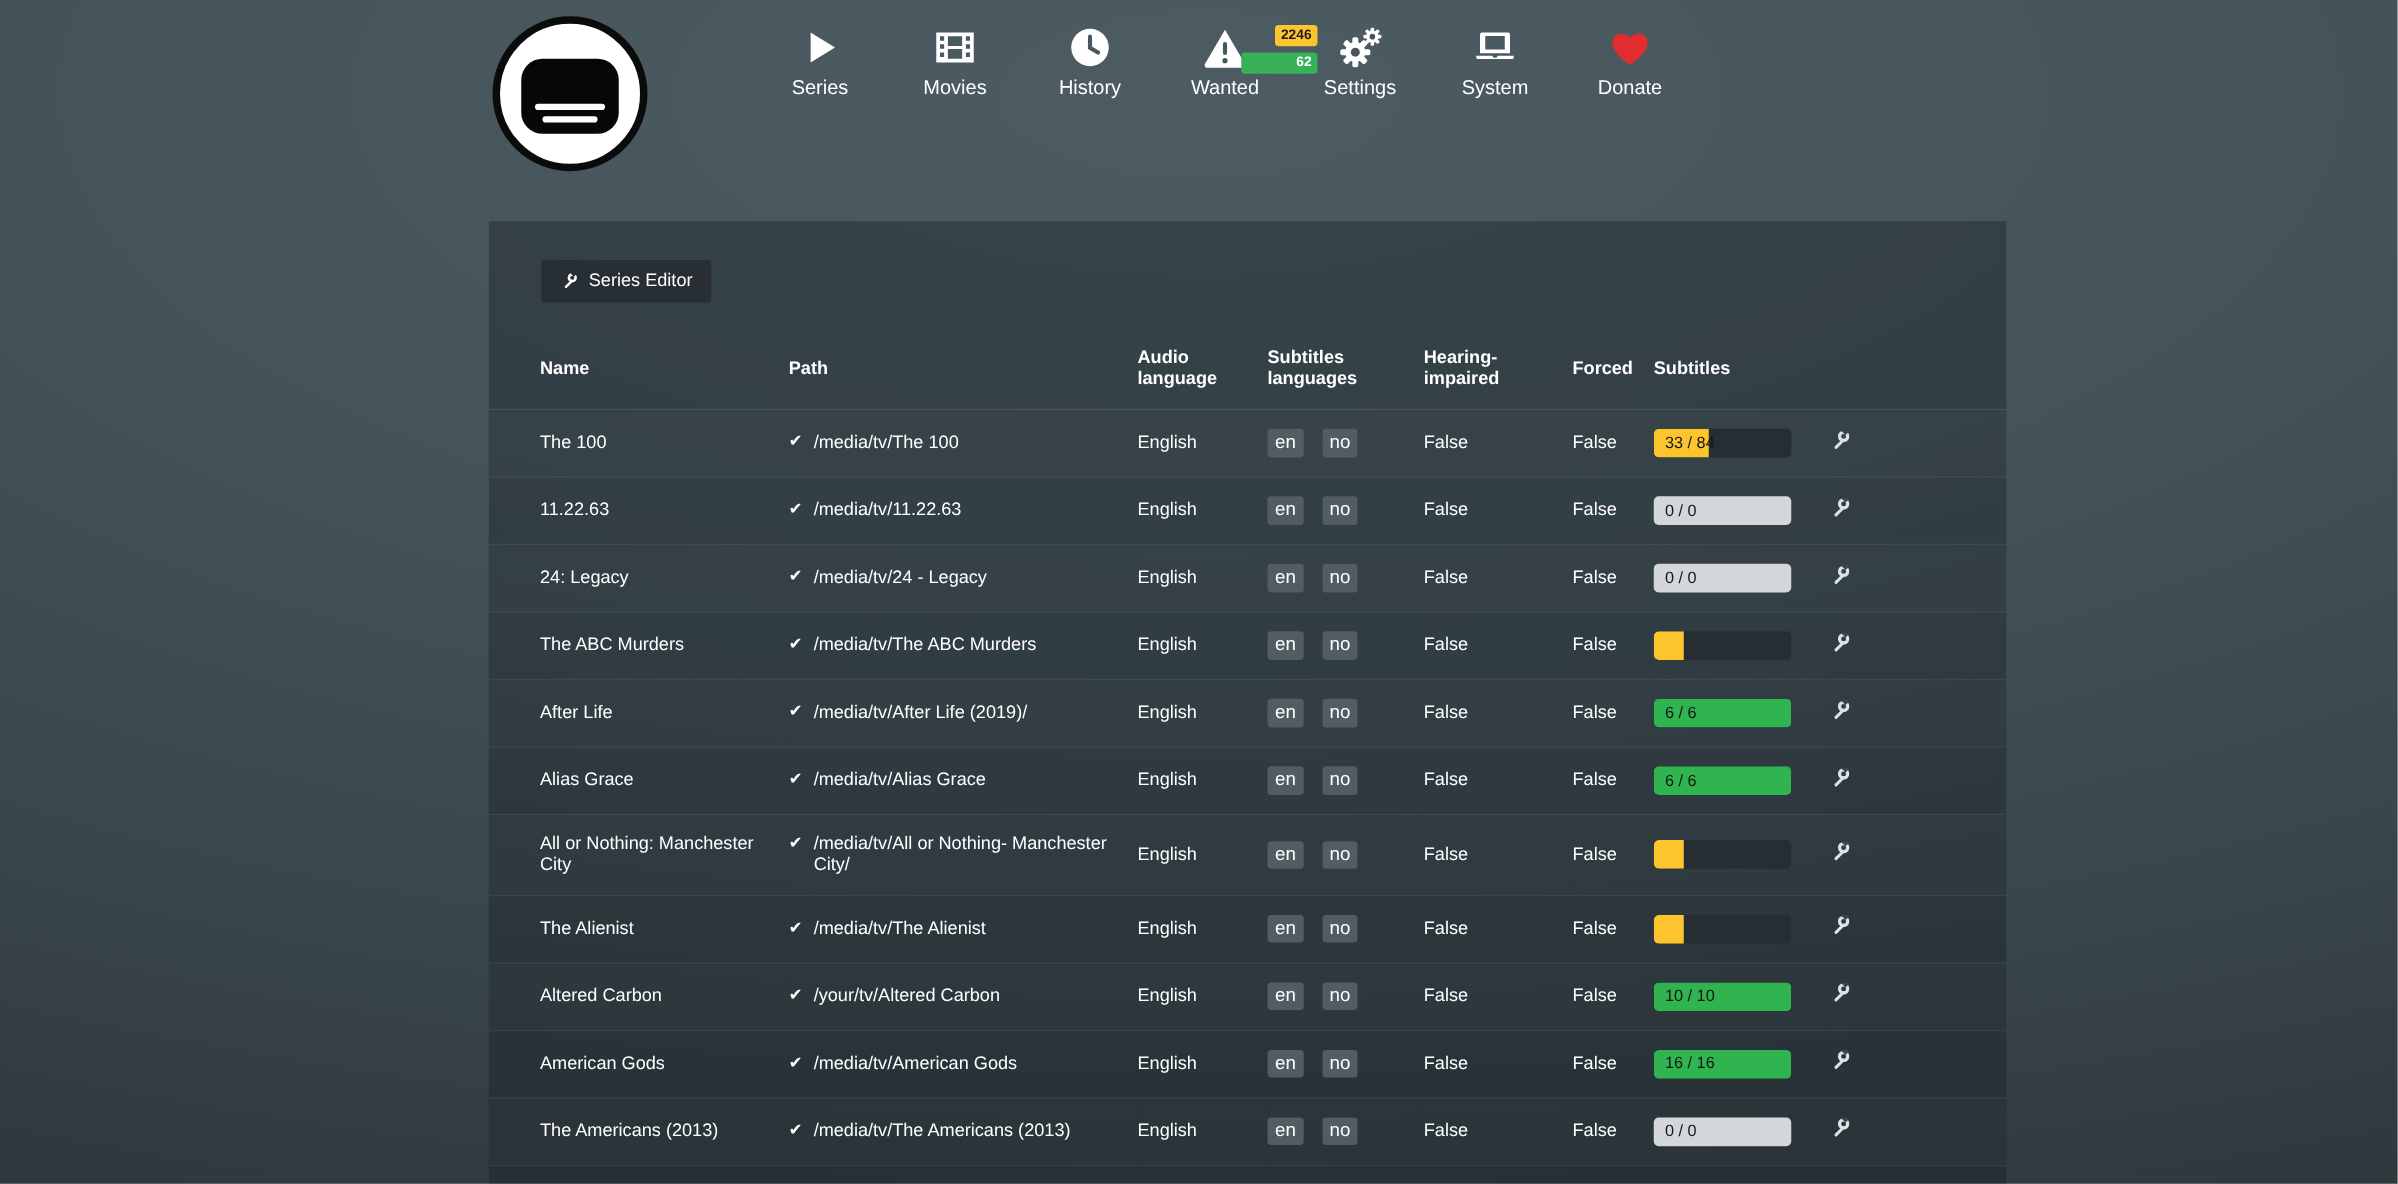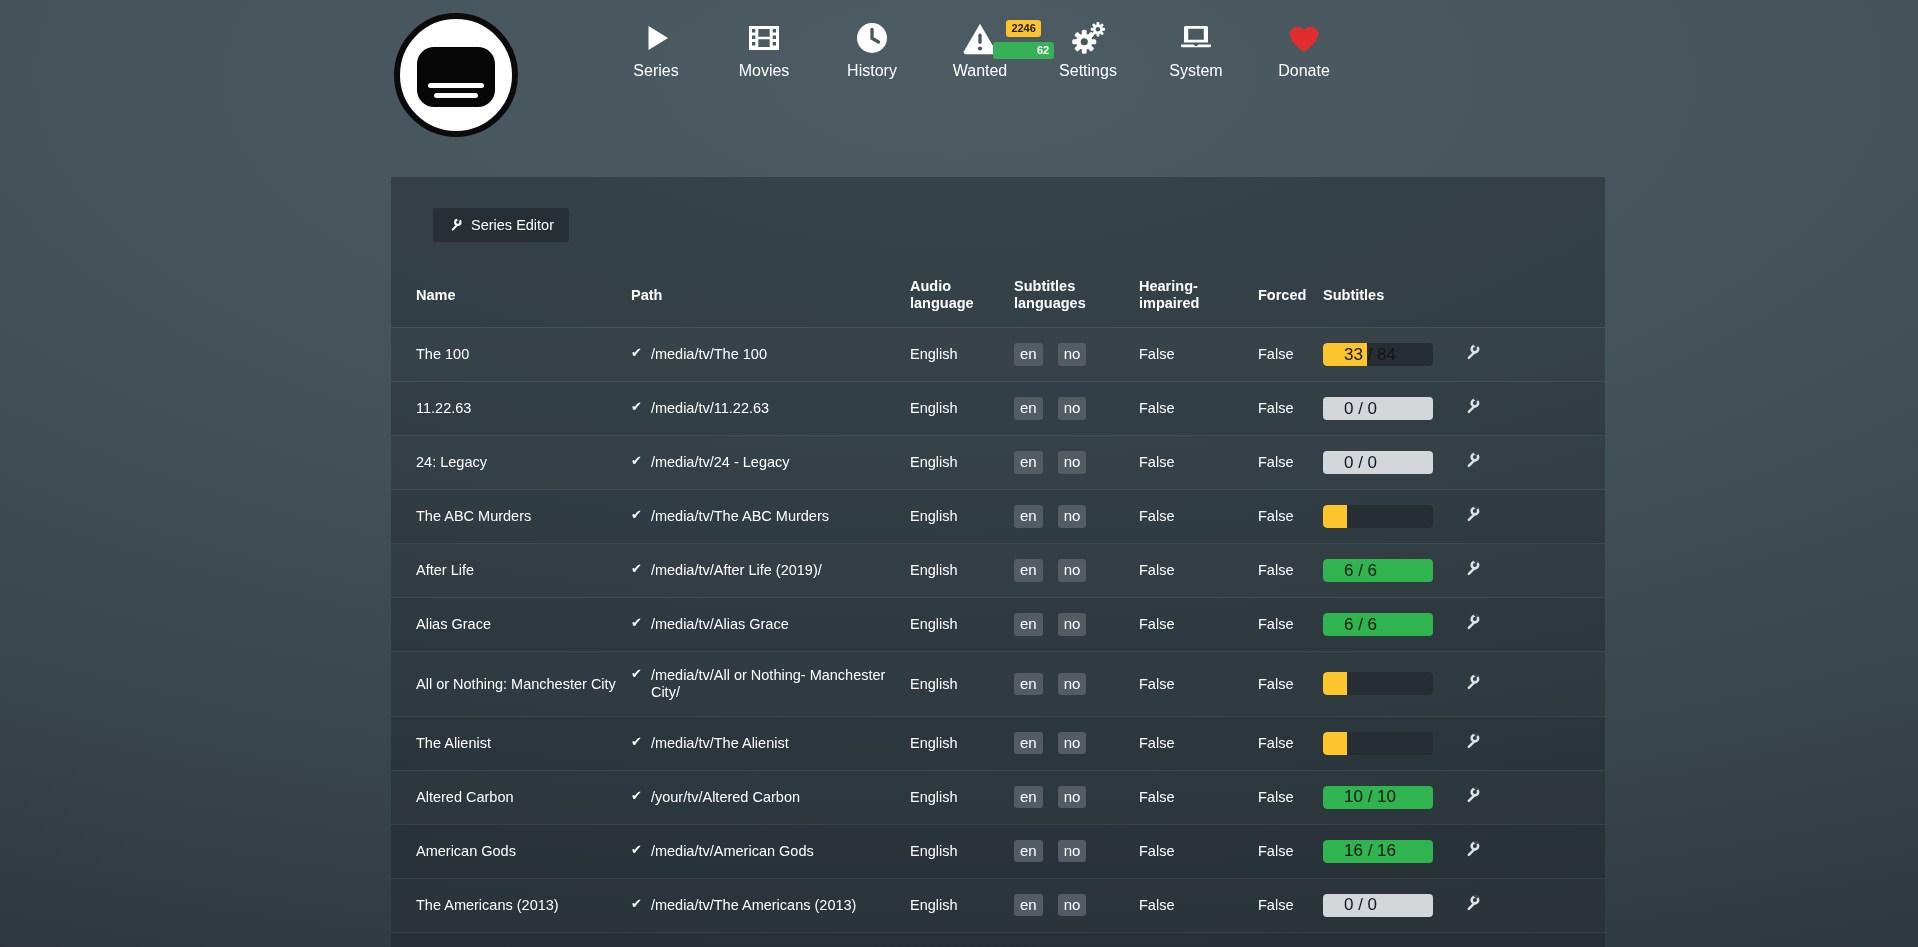--- a/index.html
+++ b/index.html
@@ -23,21 +23,21 @@
   }
   .logo-line { position:absolute; left:50%; transform:translateX(-50%); height:5px; background:#fff; border-radius:3px; }
   .logo-line.l1 { bottom:19px; width:56px; }
   .logo-line.l2 { bottom:9px; width:44px; }
 
   .main-nav { position:absolute; left:602px; top:16px; display:flex; }
   .nav-item { position:relative; width:108px; text-align:center; cursor:pointer; }
   .nav-icon { height:44px; display:flex; align-items:center; justify-content:center; }
   .nav-icon svg { width:36px; height:36px; }
   .nav-label { font-size:16px; color:#fff; margin-top:2px; }
-  .nav-badges { position:absolute; left:67px; top:4px; display:flex; flex-direction:column; align-items:center; gap:5px; z-index:2; }
+  .nav-badges { position:absolute; left:67px; top:4px; display:flex; flex-direction:column; align-items:flex-end; gap:5px; z-index:2; }
   .badge { font-size:11px; font-weight:bold; line-height:1; padding:3px 5px; border-radius:3px; color:#1d1d1d; }
   .badge.b-success { color:#fff; }
 
   .search-bar {
     position:absolute; left:741px; top:104px; width:426px; height:35px;
     background:#293338; border-radius:4px; display:flex; align-items:center;
     padding:0 11px; box-shadow: inset 0 1px 2px rgba(0,0,0,.35);
   }
   .search-bar svg { width:17px; height:17px; flex:none; margin-right:9px; }
   .search-input {
@@ -56,39 +56,39 @@
     display:inline-flex; align-items:center; gap:9px;
     background:#272f34; border:none; border-radius:3px; cursor:pointer;
     color:#fff; font-size:14.5px; font-family:"Liberation Sans", sans-serif;
   }
   .editor-btn svg { width:14px; height:14px; --notch:#272f34; }
 
   table { width:100%; border-collapse:collapse; table-layout:fixed; margin-top:6px; }
   th, td { text-align:left; vertical-align:middle; font-size:14.5px; color:#fff; }
   thead th { font-weight:bold; line-height:1.18; padding:30px 10px 15px 0; border-bottom:1px solid rgba(255,255,255,0.10); }
   tbody td { padding:15px 10px 15px 0; line-height:1.15; border-bottom:1px solid rgba(255,255,255,0.07); }
-  thead th:first-child, tbody td:first-child { padding-left:25px; }
+  thead th:first-child, tbody td:first-child { padding-left:41px; }
   tbody tr:nth-child(odd) { background:rgba(255,255,255,0.015); }
 
   .path-wrap { display:flex; align-items:flex-start; }
   .check { flex:none; margin-right:9px; font-size:13px; color:#fff; }
 
   .lang-badge {
     display:inline-block; background:#525c62; color:#fff; font-size:15px;
     padding:2px 6px; border-radius:3px; margin-right:15px; line-height:1.25;
   }
 
   .progress {
     position:relative; width:110px; height:23px; border-radius:4px;
     background:#272e33; overflow:hidden;
   }
   .progress .bar { height:100%; border-radius:4px 0 0 4px; }
   .progress .plabel {
-    position:absolute; left:21px; top:50%; transform:translateY(-50%);
-    font-size:17px; color:#151515; white-space:nowrap;
+    position:absolute; left:9px; top:50%; transform:translateY(-50%);
+    font-size:13px; color:#151515; white-space:nowrap;
   }
   .progress.empty .plabel { color:#0f172a; }
 
   .wrench-btn { display:inline-flex; cursor:pointer; color:#dde2e4; }
   .wrench-btn svg { width:17px; height:17px; }
 
   .hidden-defs { position:absolute; width:0; height:0; overflow:hidden; }
 </style>
 </head>
 <body>

